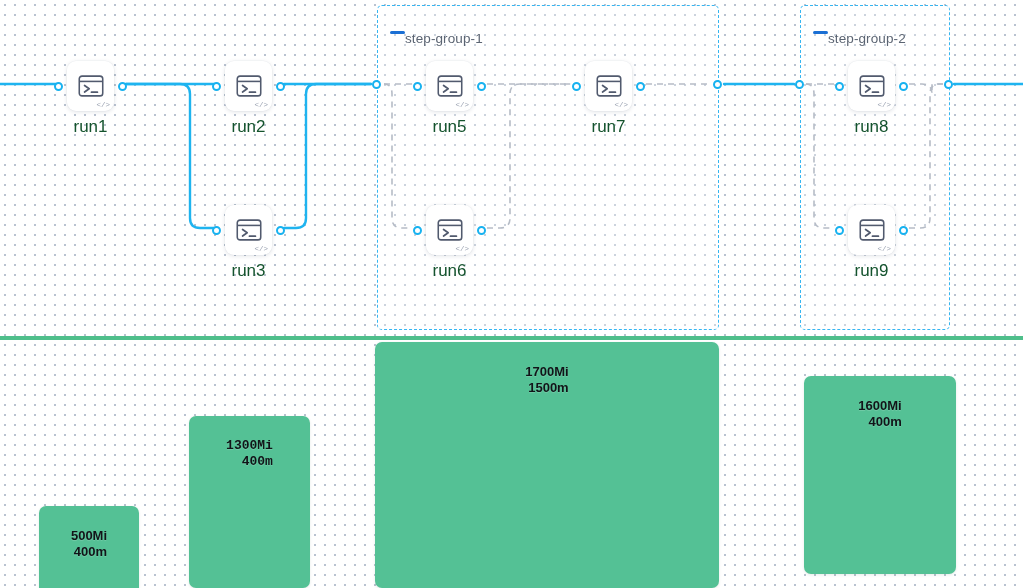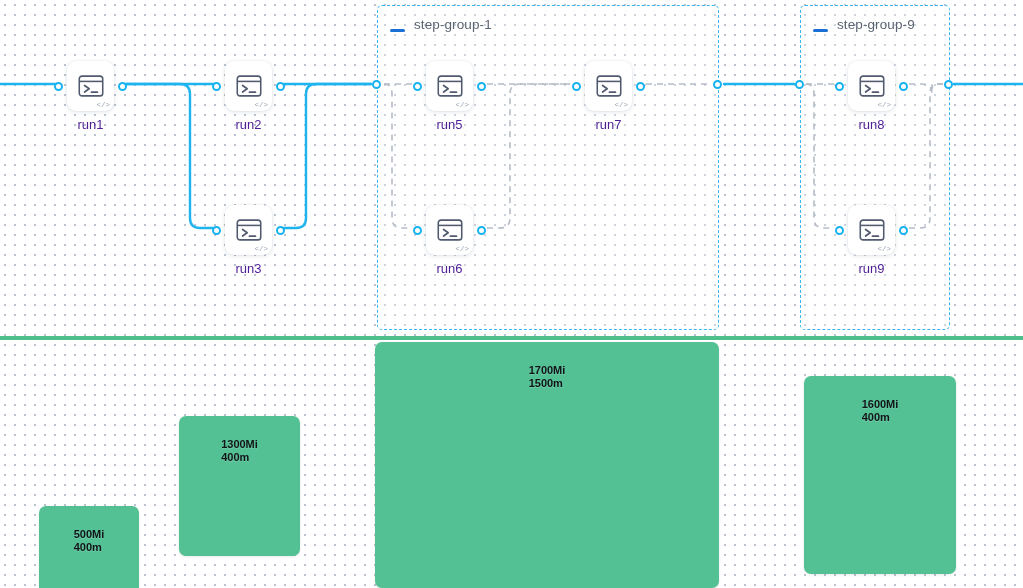--- a/index.html
+++ b/index.html
@@ -47,25 +47,24 @@
 
   
   .group-box {
     position: absolute;
     border: 1.6px dashed #36b6f2;
     border-radius: 5px;
     background: rgba(255,255,255,0.28);
   }
   .group-header {
     position: absolute;
-    top: 11px;
+    top: 25px;
     left: 12px;
     display: flex;
-    align-items: flex-end;
-    gap: 9px;
+    align-items: flex-start;
     white-space: nowrap;
   }
   .group-toggle {
     display: inline-block;
     width: 15px;
     height: 3px;
     background: #1a6fd4;
     border-radius: 2px;
   }
   .group-label {
@@ -94,22 +93,22 @@
     font-size: 7.5px;
     color: #9aa2b1;
     font-family: "Liberation Mono", monospace;
     line-height: 1;
   }
   .node-label {
     position: absolute;
     top: 56px;
     left: 50%;
     transform: translateX(-50%);
-    font-size: 13px;
-    color: #4c1d95;
+    font-size: 17px;
+    color: #14532d;
     white-space: nowrap;
   }
   .handle {
     position: absolute;
     width: 9px;
     height: 9px;
     border-radius: 50%;
     background: #ffffff;
     border: 2.4px solid #17b2f0;
     top: 50%;
@@ -132,24 +131,24 @@
     position: absolute;
     background: #54c195;
     border-radius: 7px;
     box-shadow: 0 1px 3px rgba(20,60,40,0.10);
   }
   .bar-text {
     position: absolute;
     left: 50%;
     transform: translateX(-50%);
     top: 22px;
-    font-size: 11px;
+    font-size: 13px;
     font-weight: bold;
     color: #111418;
-    text-align: left;
+    text-align: right;
     line-height: 1.22;
     white-space: nowrap;
     text-shadow: 0 1px 1px rgba(255,255,255,0.18);
   }
 </style>
 </head>
 <body>
 
 <div id="canvas">
 
@@ -184,21 +183,21 @@
   <div class="group-box" style="left:377px; top:5px; width:342px; height:325px;">
     <div class="group-header">
       <span class="group-toggle"></span>
       <span class="group-label">step-group-1</span>
     </div>
   </div>
 
   <div class="group-box" style="left:800px; top:5px; width:150px; height:325px;">
     <div class="group-header">
       <span class="group-toggle"></span>
-      <span class="group-label">step-group-9</span>
+      <span class="group-label">step-group-2</span>
     </div>
   </div>
 
   <div style="position:absolute; left:372px; top:79.5px; width:9px; height:9px; border-radius:50%; background:#fff; border:2.4px solid #17b2f0;"></div>
   <div style="position:absolute; left:713px; top:79.5px; width:9px; height:9px; border-radius:50%; background:#fff; border:2.4px solid #17b2f0;"></div>
   <div style="position:absolute; left:795px; top:79.5px; width:9px; height:9px; border-radius:50%; background:#fff; border:2.4px solid #17b2f0;"></div>
   <div style="position:absolute; left:944px; top:79.5px; width:9px; height:9px; border-radius:50%; background:#fff; border:2.4px solid #17b2f0;"></div>
 
   <div id="nodes-root">
       <div class="node" style="left: 67px; top: 61px;">
@@ -298,21 +297,21 @@
         <span class="node-label">run9</span>
       </div>
     </div>
 
   <div class="divider-line" style="top:336px;"></div>
 
   <div id="bars-root">
       <div class="bar" style="left: 39px; top: 484px; width: 100px; height: 104px; margin-top: 22px;">
         <div class="bar-text"><span>500Mi</span><br><span>400m</span></div>
       </div>
-      <div class="bar" style="left: 179px; top: 416px; width: 121px; height: 140px;">
+      <div class="bar" style="left: 189px; top: 416px; width: 121px; height: 172px; font-family: Liberation Mono, monospace;">
         <div class="bar-text"><span>1300Mi</span><br><span>400m</span></div>
       </div>
       <div class="bar" style="left: 375px; top: 342px; width: 344px; height: 246px;">
         <div class="bar-text"><span>1700Mi</span><br><span>1500m</span></div>
       </div>
       <div class="bar" style="left: 804px; top: 376px; width: 152px; height: 198px;">
         <div class="bar-text"><span>1600Mi</span><br><span>400m</span></div>
       </div>
     </div>
 

